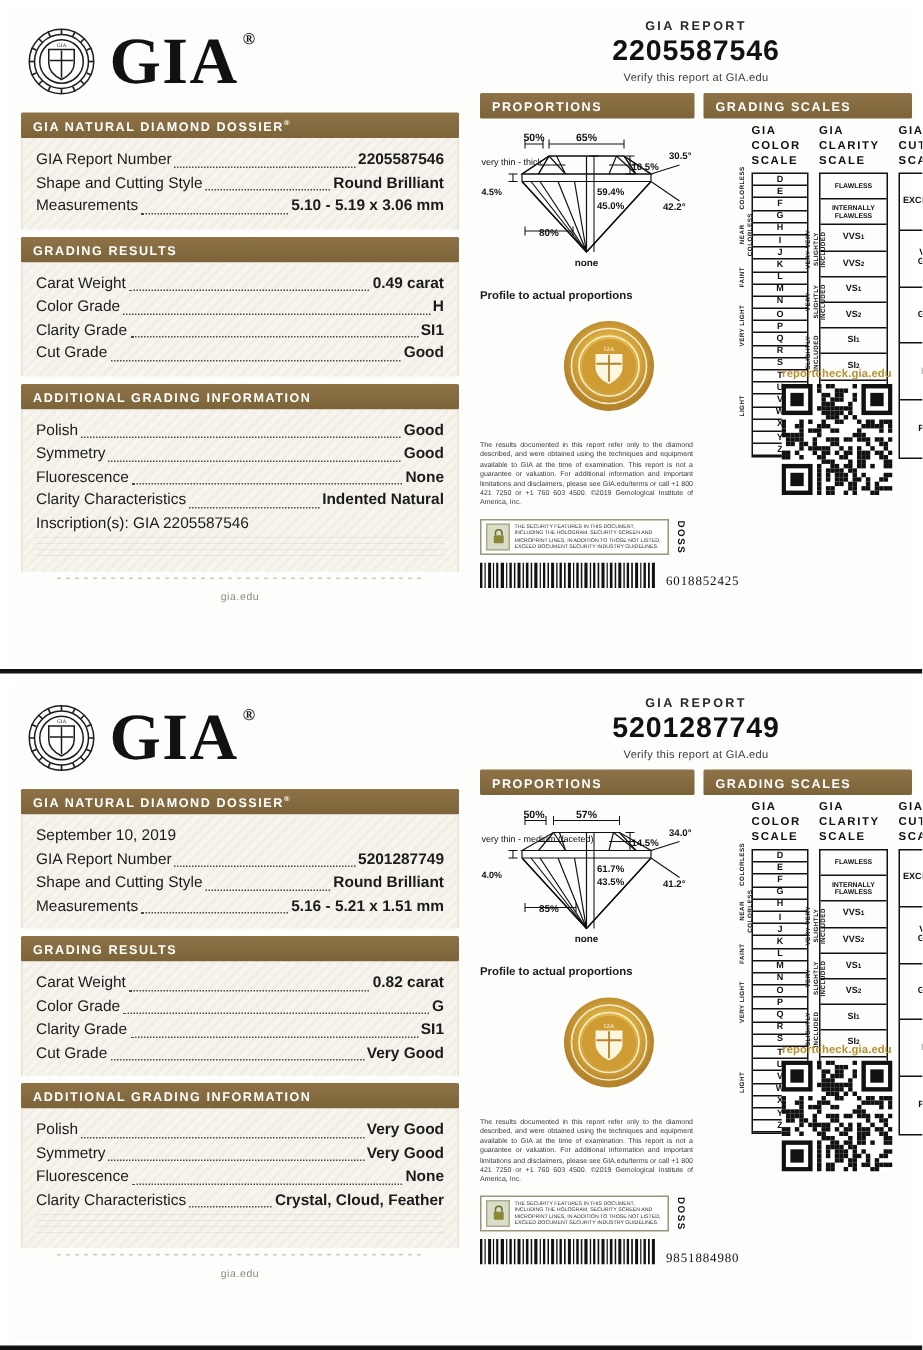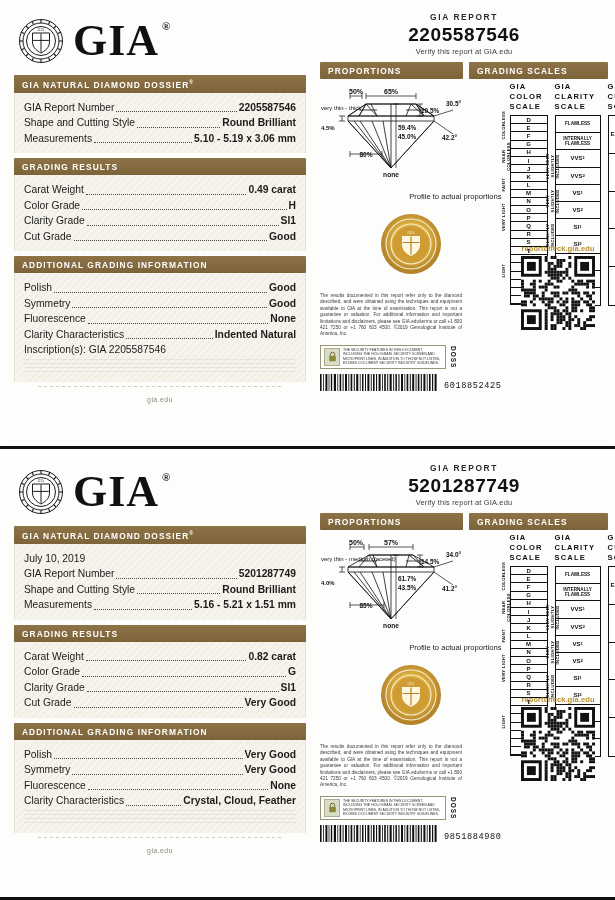--- a/index.html
+++ b/index.html
@@ -144,22 +144,22 @@
   .hd-prop { flex: 0 0 143px; }
   .hd-scale { flex: 1 1 auto; }
 
   .cols { display: flex; gap: 6px; }
   .col-prop { flex: 0 0 143px; position: relative; }
   .col-scale { flex: 1 1 auto; position: relative; }
 
   .prop-diagram { position: relative; height: 108px; margin-top: 3px; }
   .prop-diagram svg { display: block; }
   .prop-caption {
-    text-align: right; font-size: 7.6px;
-    font-weight: 400; color: #1b1b1b; margin-top: 2px;
+    text-align: left; font-size: 7.6px;
+    font-weight: 700; color: #1b1b1b; margin-top: 2px;
   }
   .holo-wrap {
     display: flex; justify-content: center;
     margin-top: 12px;
   }
   .disclaimer {
     font-size: 4.7px; line-height: 6.4px;
     color: #3a3a3a; margin-top: 14px;
     text-align: justify; width: 142px;
   }
@@ -177,21 +177,21 @@
     margin-right: 3px;
   }
   .sec-txt { font-size: 3.5px; line-height: 4.5px; color: #333; }
   .doss {
     font-size: 6.5px; font-weight: 700; letter-spacing: 1px;
     writing-mode: vertical-rl; color: #111;
   }
   .barcode-row { display: flex; align-items: flex-end; gap: 6px; margin-top: 5px; }
   .barcode { height: 17px; flex: 0 0 118px; }
   .barcode-num {
-    font-family: Liberation Mono, monospace;
+    font-family: Liberation Serif, serif;
     font-size: 8.6px; letter-spacing: .6px; color: #111;
   }
   .qr-block { position: absolute; right: 4px; top: 232px; width: 92px; text-align: center; }
   .qr-lbl { font-size: 7.5px; font-weight: 700; color: #b8902f; letter-spacing: .1px; }
   .qr-img { margin: 3px auto 0 auto; width: 74px; height: 74px; }
 
   
   .scales { display: flex; gap: 7px; margin-top: 3px; padding-left: 2px; }
   .scale-col { position: relative; }
   .scale-title {
@@ -890,21 +890,21 @@
         <span class="gia-word">
           <span>GIA</span><sup>®</sup>
         </span>
       </div>
 
       <div class="panel">
         <div class="panel-hd">
           <span>GIA NATURAL DIAMOND DOSSIER</span><sup>®</sup>
         </div>
         <div class="panel-body">
-          <div class="date-line">July 10, 2019</div>
+          <div class="date-line">September 10, 2019</div>
           <div class="line">
             <span class="lbl">GIA Report Number</span>
             <span class="dots"></span>
             <span class="val">5201287749</span>
           </div>
           <div class="line">
             <span class="lbl">Shape and Cutting Style</span>
             <span class="dots"></span>
             <span class="val">Round Brilliant</span>
           </div>

